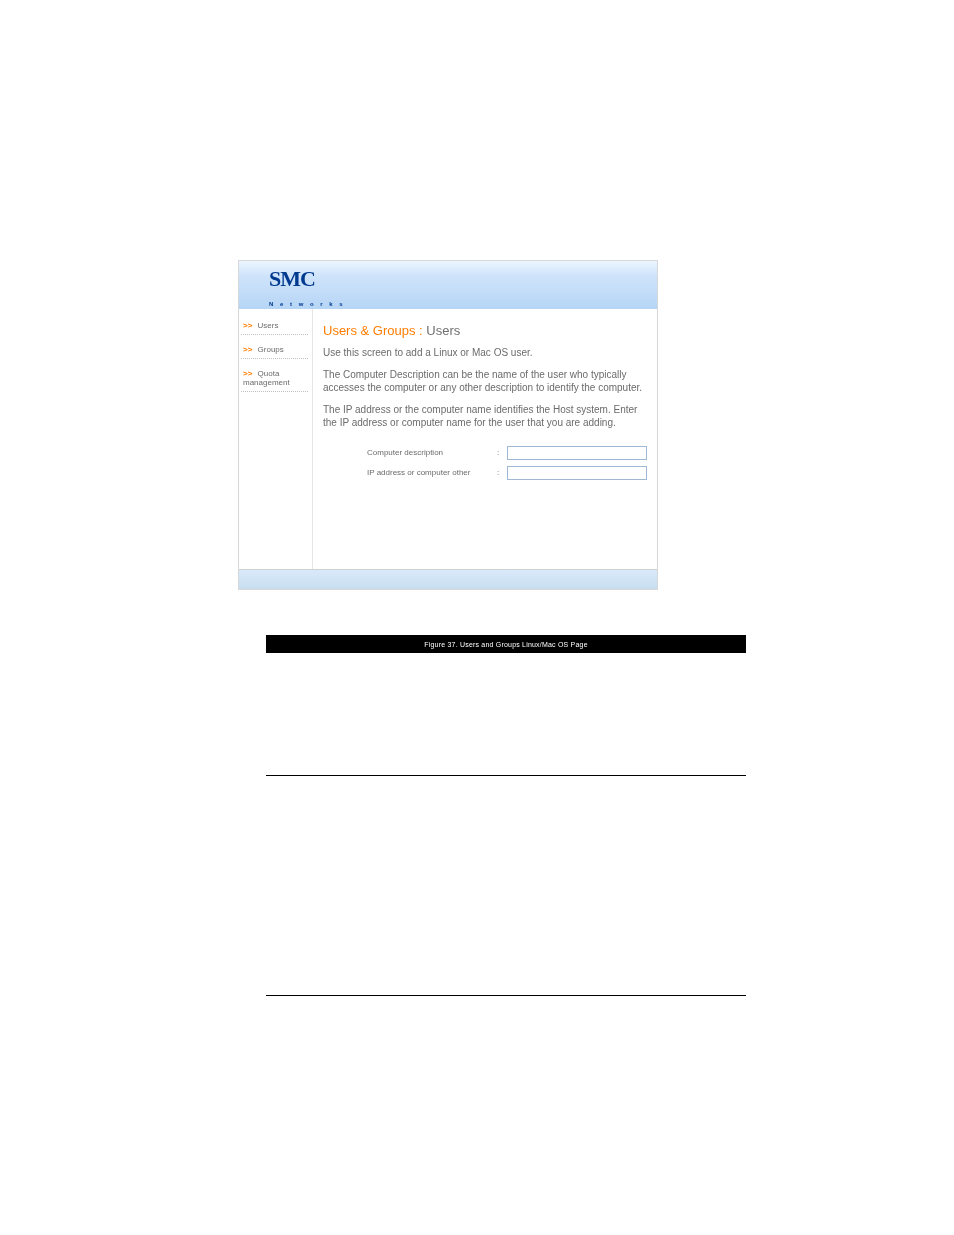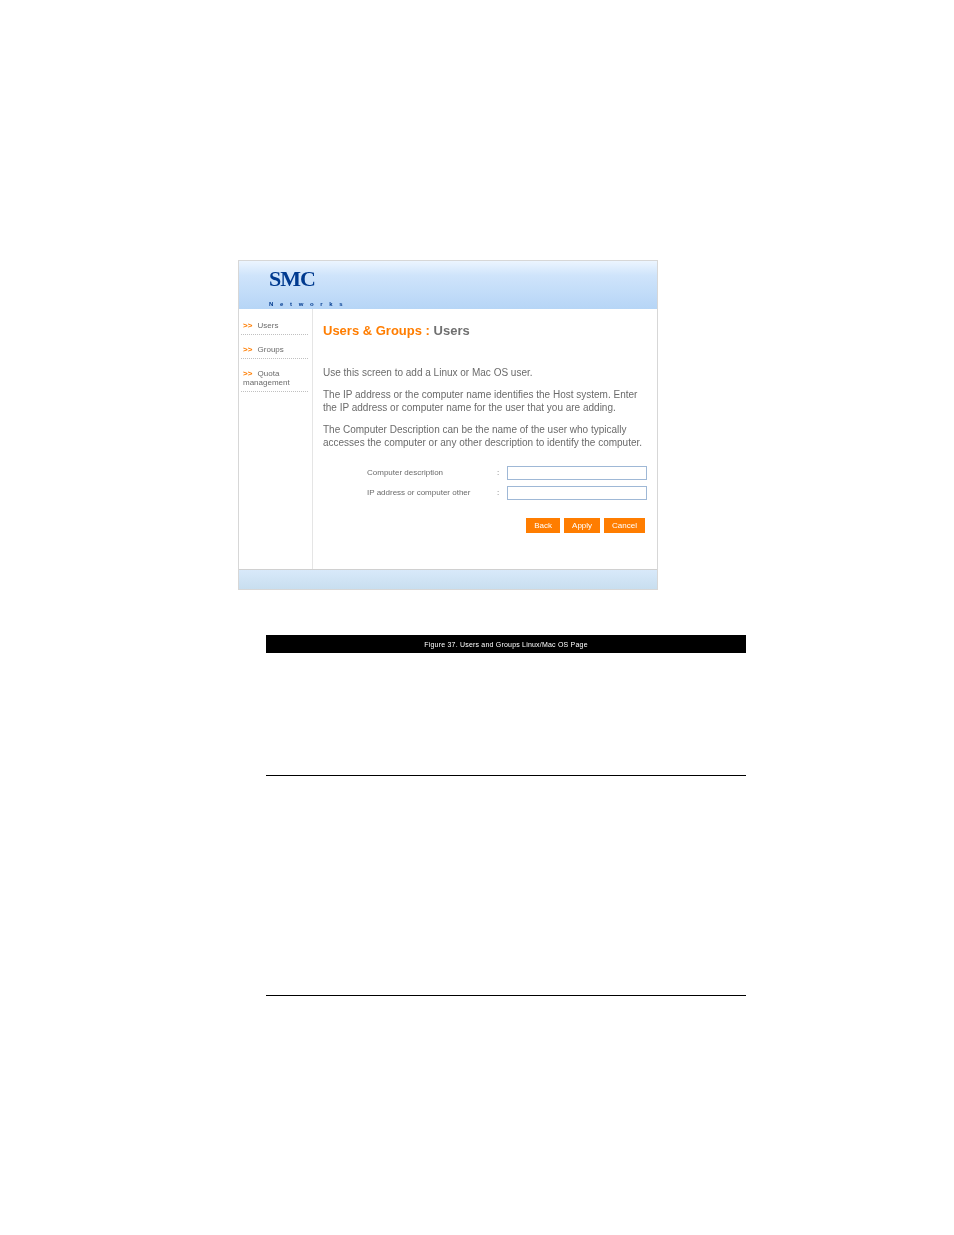--- a/index.html
+++ b/index.html
@@ -85,22 +85,22 @@
     margin-right: 3px;
   }
   .main {
     flex: 1;
     padding: 14px 10px 20px 10px;
     position: relative;
   }
   .page-title {
     font-size: 13px;
     color: #ff7d00;
-    font-weight: 700;
-    margin-bottom: 28px;
+    font-weight: 400;
+    margin-bottom: 8px;
   }
   .page-title .grey { color: #707070; }
   .para {
     font-size: 10px;
     color: #6b6b6b;
     line-height: 1.35;
     margin-bottom: 8px;
   }
   .form-area {
     margin: 16px 0 18px 24px;
@@ -192,41 +192,36 @@
         <span>Quota management</span>
       </div>
     </div>
 
     <div class="main">
       <div class="page-title">
         <span>Users &amp; Groups :</span><span class="grey"> Users</span>
       </div>
 
       <p class="para">Use this screen to add a Linux or Mac OS user.</p>
+      <p class="para">The Computer Description can be the name of the user who typically accesses the computer or any other description to identify the computer.</p>
       <p class="para">The IP address or the computer name identifies the Host system. Enter the IP address or computer name for the user that you are adding.</p>
-      <p class="para">The Computer Description can be the name of the user who typically accesses the computer or any other description to identify the computer.</p>
 
       <div class="form-area">
         <div class="form-row">
           <span class="form-label">Computer description</span>
           <span class="form-colon">:</span>
           <input class="form-input" type="text" style="">
         </div>
         <div class="form-row">
           <span class="form-label">IP address or computer other</span>
           <span class="form-colon">:</span>
           <input class="form-input" type="text" style="">
         </div>
       </div>
 
-      <div class="button-row">
-        <button class="btn">Back</button>
-        <button class="btn">Apply</button>
-        <button class="btn">Cancel</button>
-      </div>
     </div>
 
   </div>
 
   <div class="footer-band"></div>
 </div>
 
 <div class="caption-bar">
   <span>Figure 37.  Users and Groups Linux/Mac OS Page</span>
 </div>

